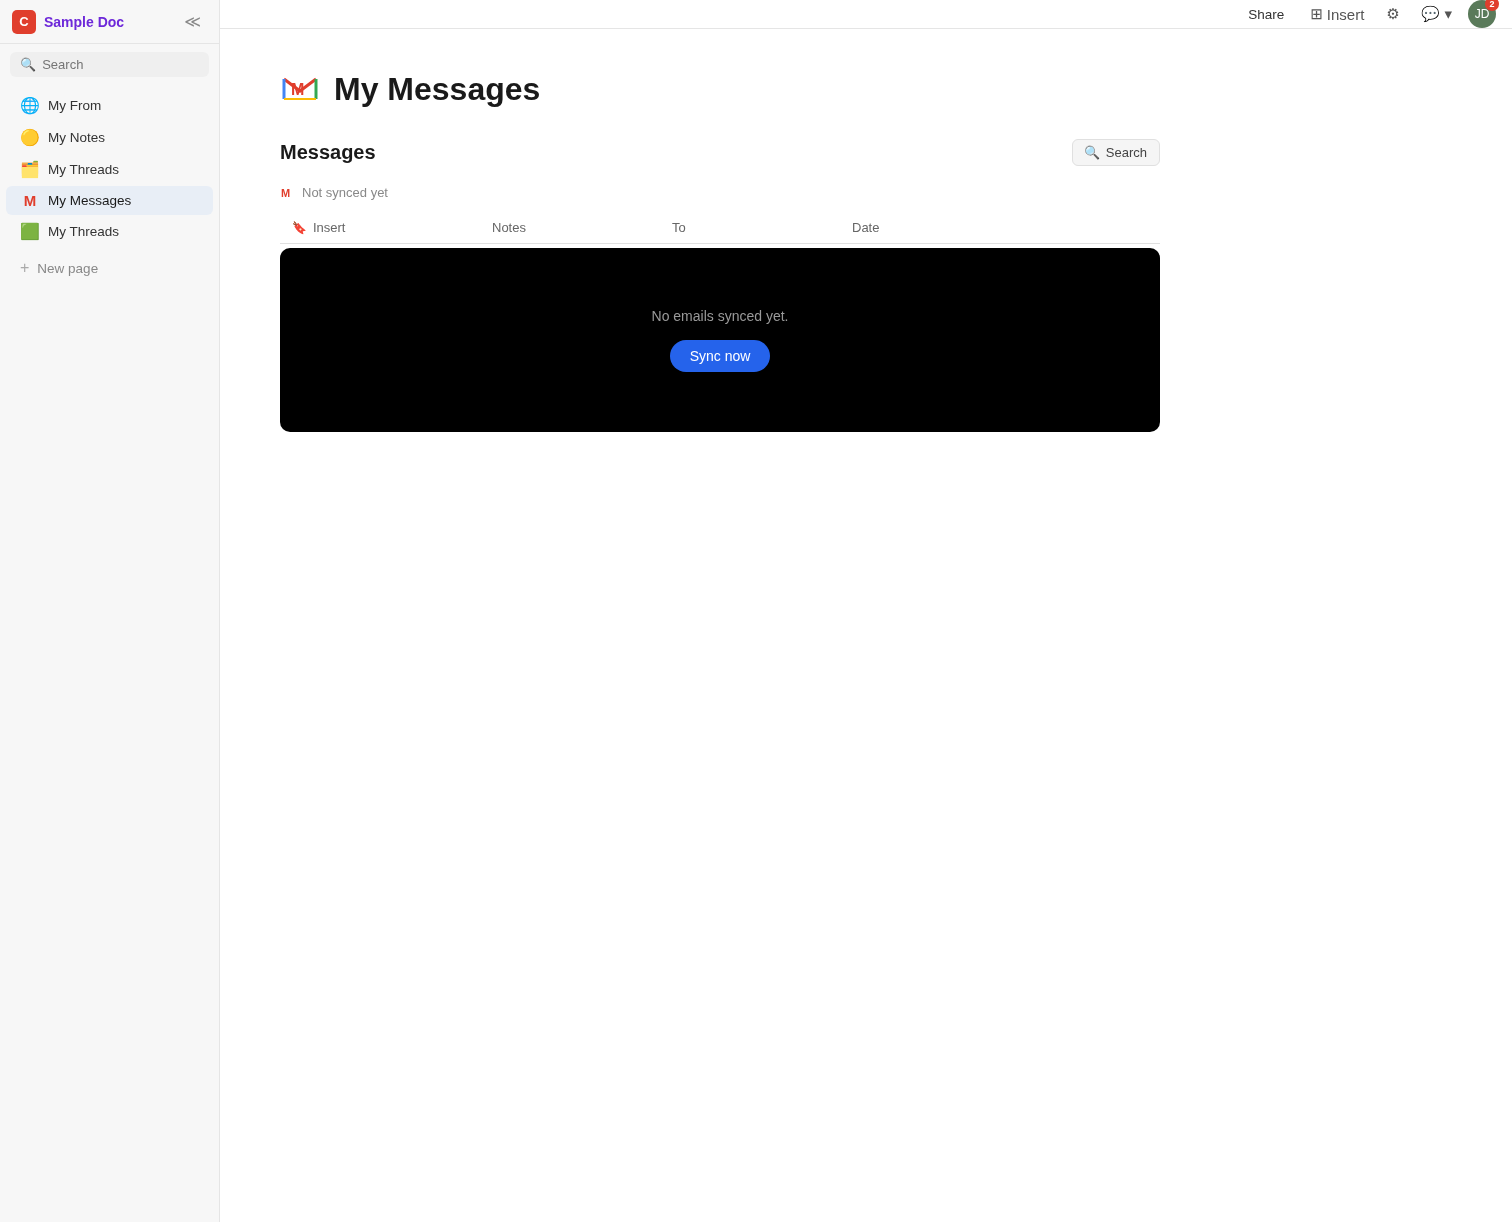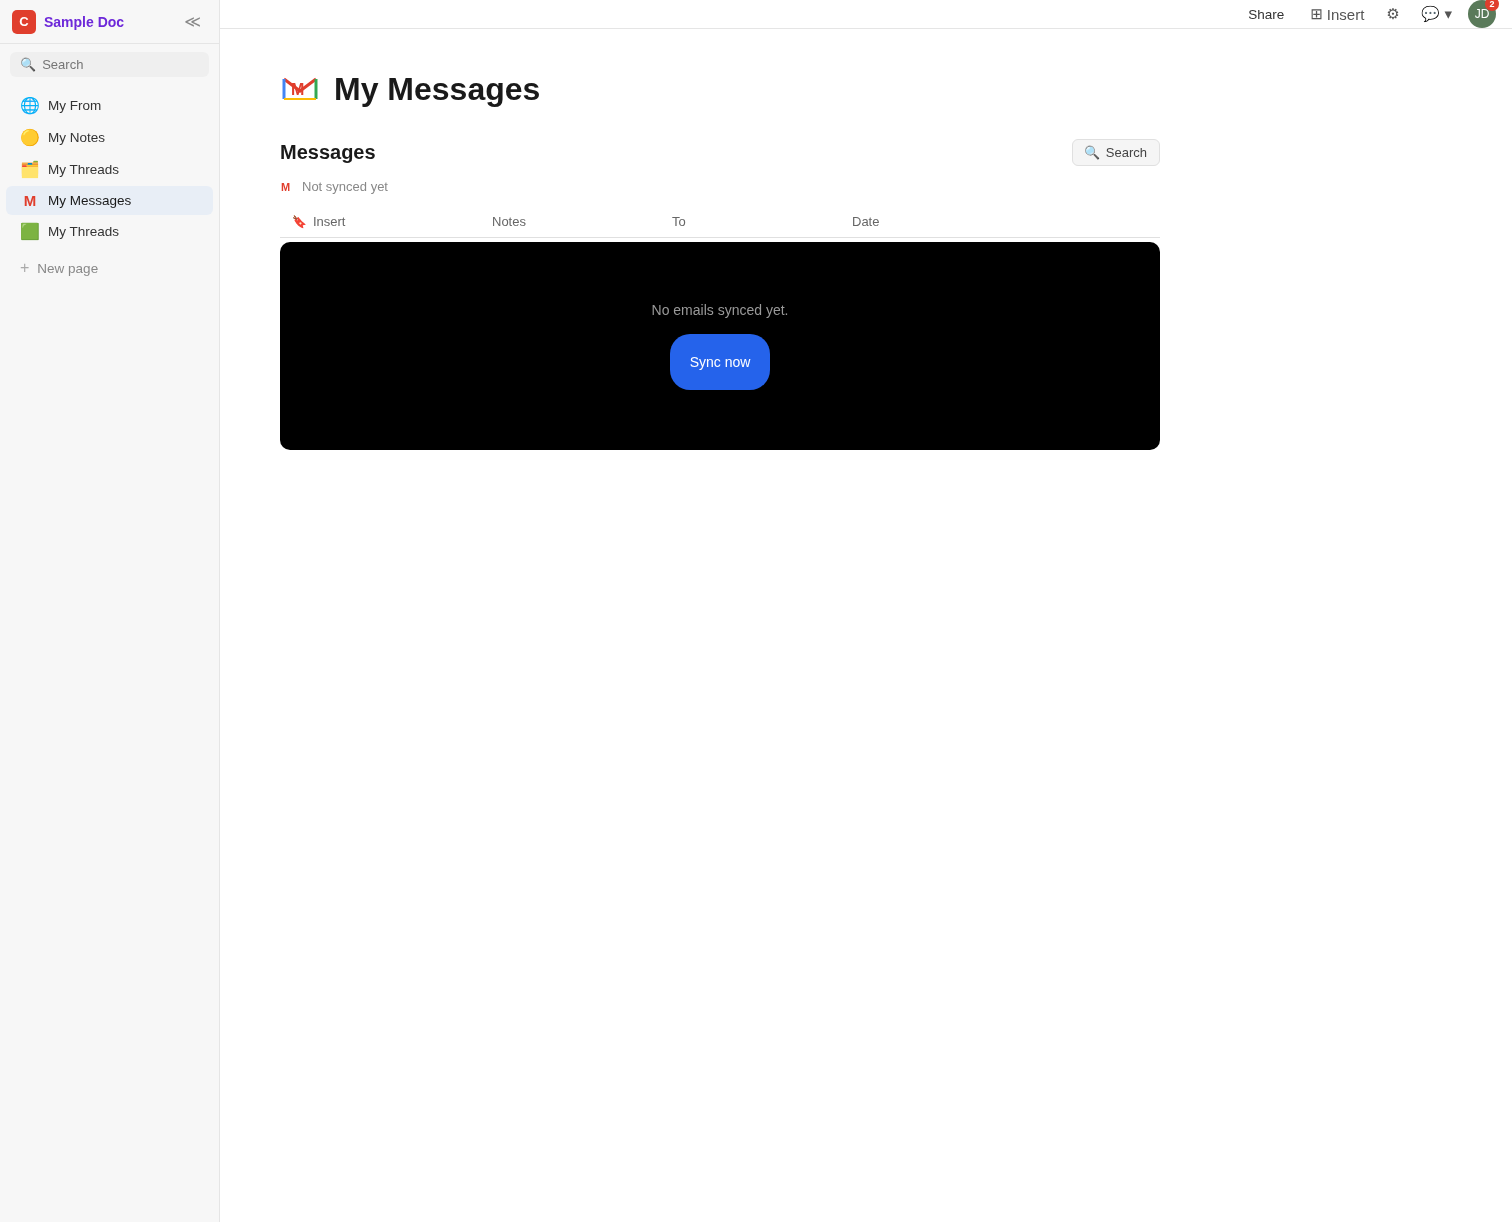--- a/index.html
+++ b/index.html
@@ -194,21 +194,21 @@
       font-weight: 700;
       color: #1a1a1a;
     }
     .messages-section {
       background: #fff;
     }
     .messages-header {
       display: flex;
       align-items: center;
       justify-content: space-between;
-      margin-bottom: 12px;
+      margin-bottom: 18px;
     }
     .messages-title {
       font-size: 20px;
       font-weight: 700;
       color: #1a1a1a;
     }
     .search-messages-btn {
       display: flex;
       align-items: center;
       gap: 5px;
@@ -259,21 +259,21 @@
     }
     .empty-text {
       font-size: 14px;
       color: #999;
     }
     .sync-now-btn {
       background: #2563eb;
       color: #fff;
       border: none;
       border-radius: 20px;
-      padding: 20px 20px;
+      padding: 8px 20px;
       font-size: 14px;
       cursor: pointer;
       font-weight: 500;
     }
   </style>
 </head>
 <body>
 
 <div class="sidebar">
   <div class="sidebar-header">

